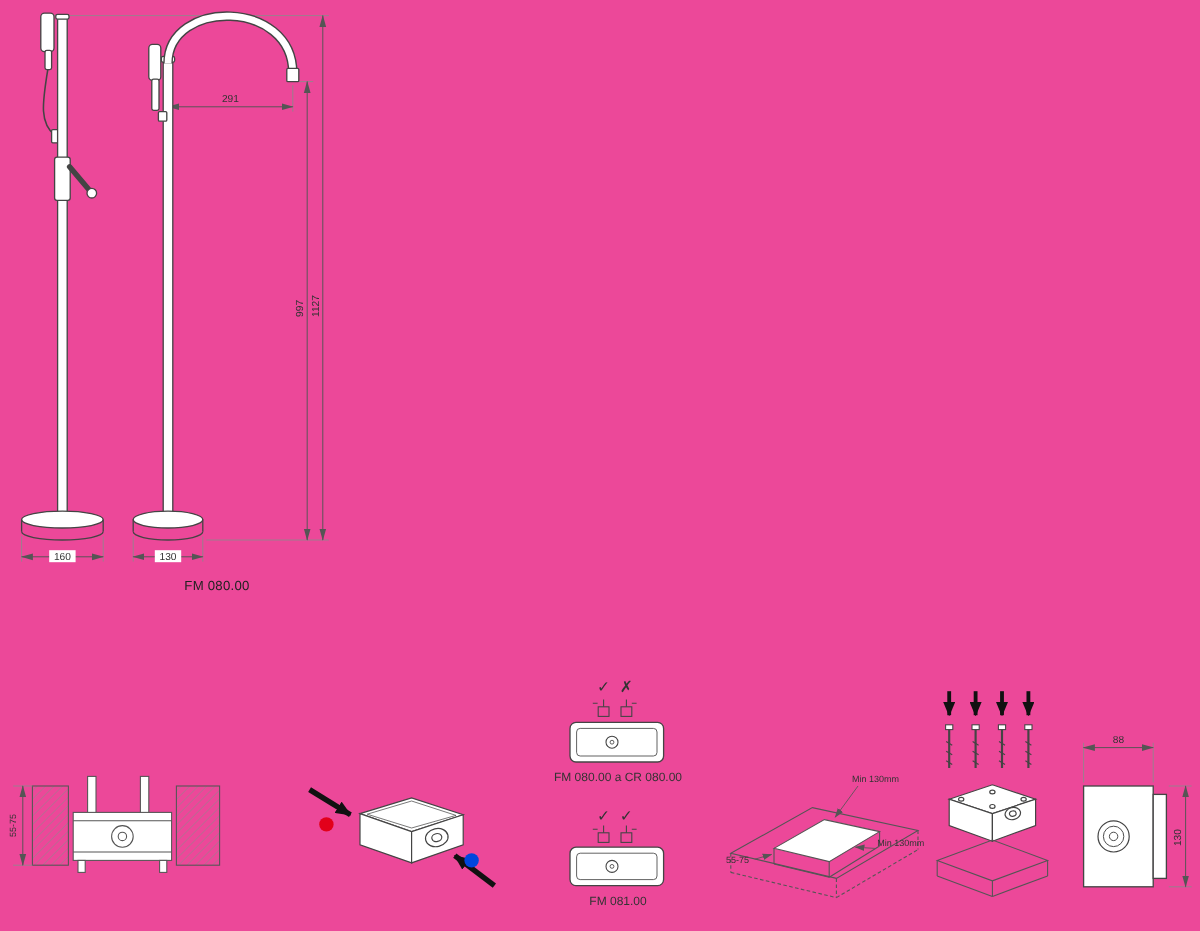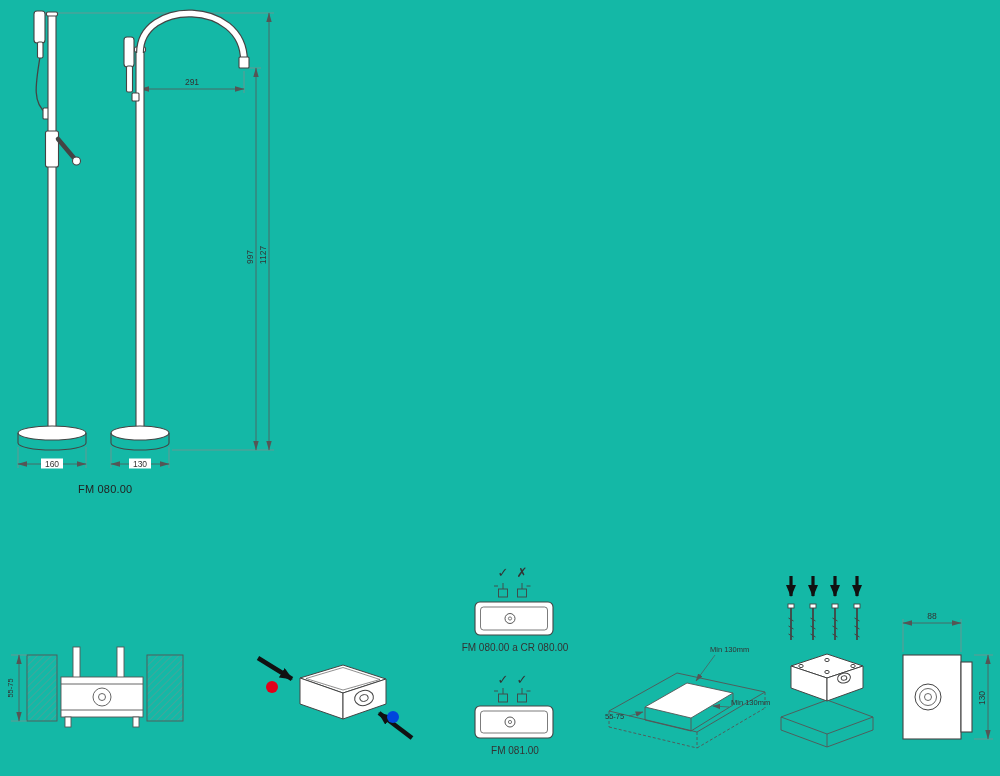--- a/index.html
+++ b/index.html
@@ -1,20 +1,20 @@
 <!DOCTYPE html>
 <html><head>
 <meta charset="utf-8">
 <style>
   html,body{margin:0;padding:0;background:#fff;}
-  .sheet{position:relative;width:1000px;height:776px;background:#14b8a6;overflow:hidden;
+  .sheet{position:relative;width:1000px;height:776px;background:#ec4899;overflow:hidden;
          font-family:"Liberation Sans",sans-serif;}
   .abs{position:absolute;}
   svg text{font-family:"Liberation Sans",sans-serif;fill:#333;}
-  .model-label{position:absolute;left:78px;top:483px;width:130px;text-align:left;
+  .model-label{position:absolute;left:78px;top:483px;width:130px;text-align:right;
                font-size:11px;color:#222;letter-spacing:.2px;}
 </style>
 </head>
 <body>
 
 <div class="sheet">
 
   <svg class="abs" style="left:10px;top:5px" width="270" height="495" viewBox="0 0 270 495">
     <defs>
       <marker id="ds1" markerWidth="10" markerHeight="8" refX="0.6" refY="4" orient="auto" markerUnits="userSpaceOnUse">

